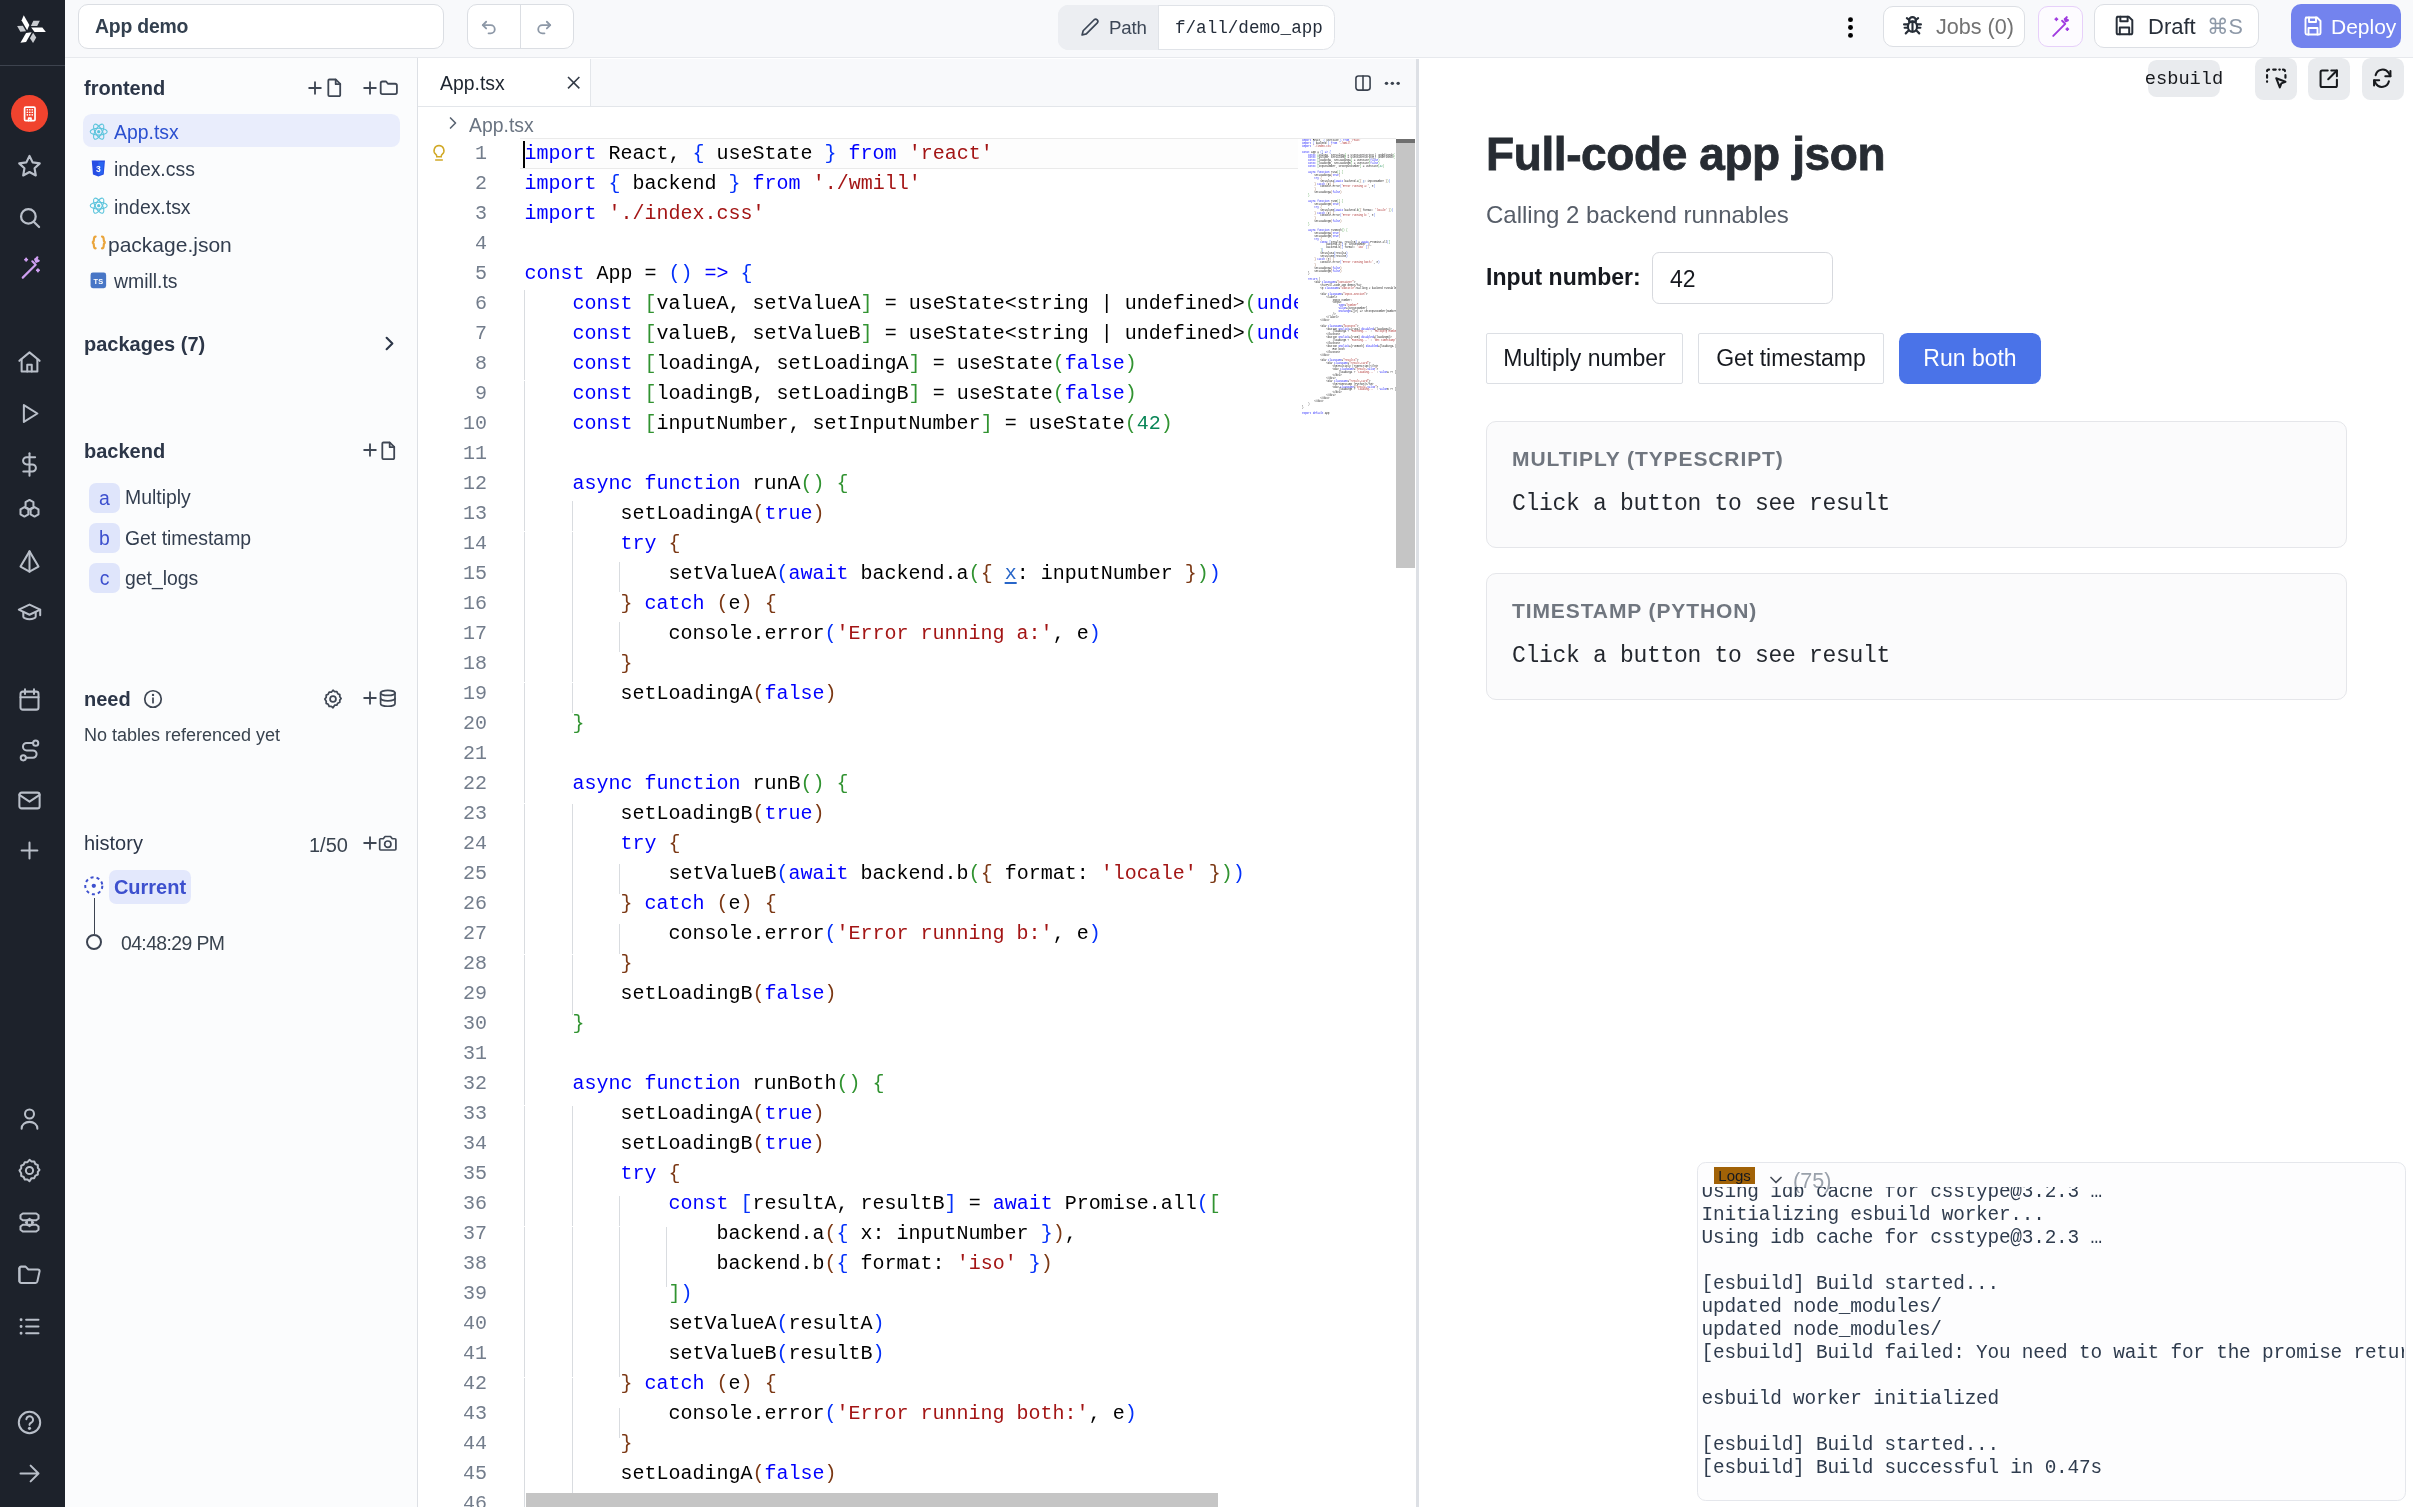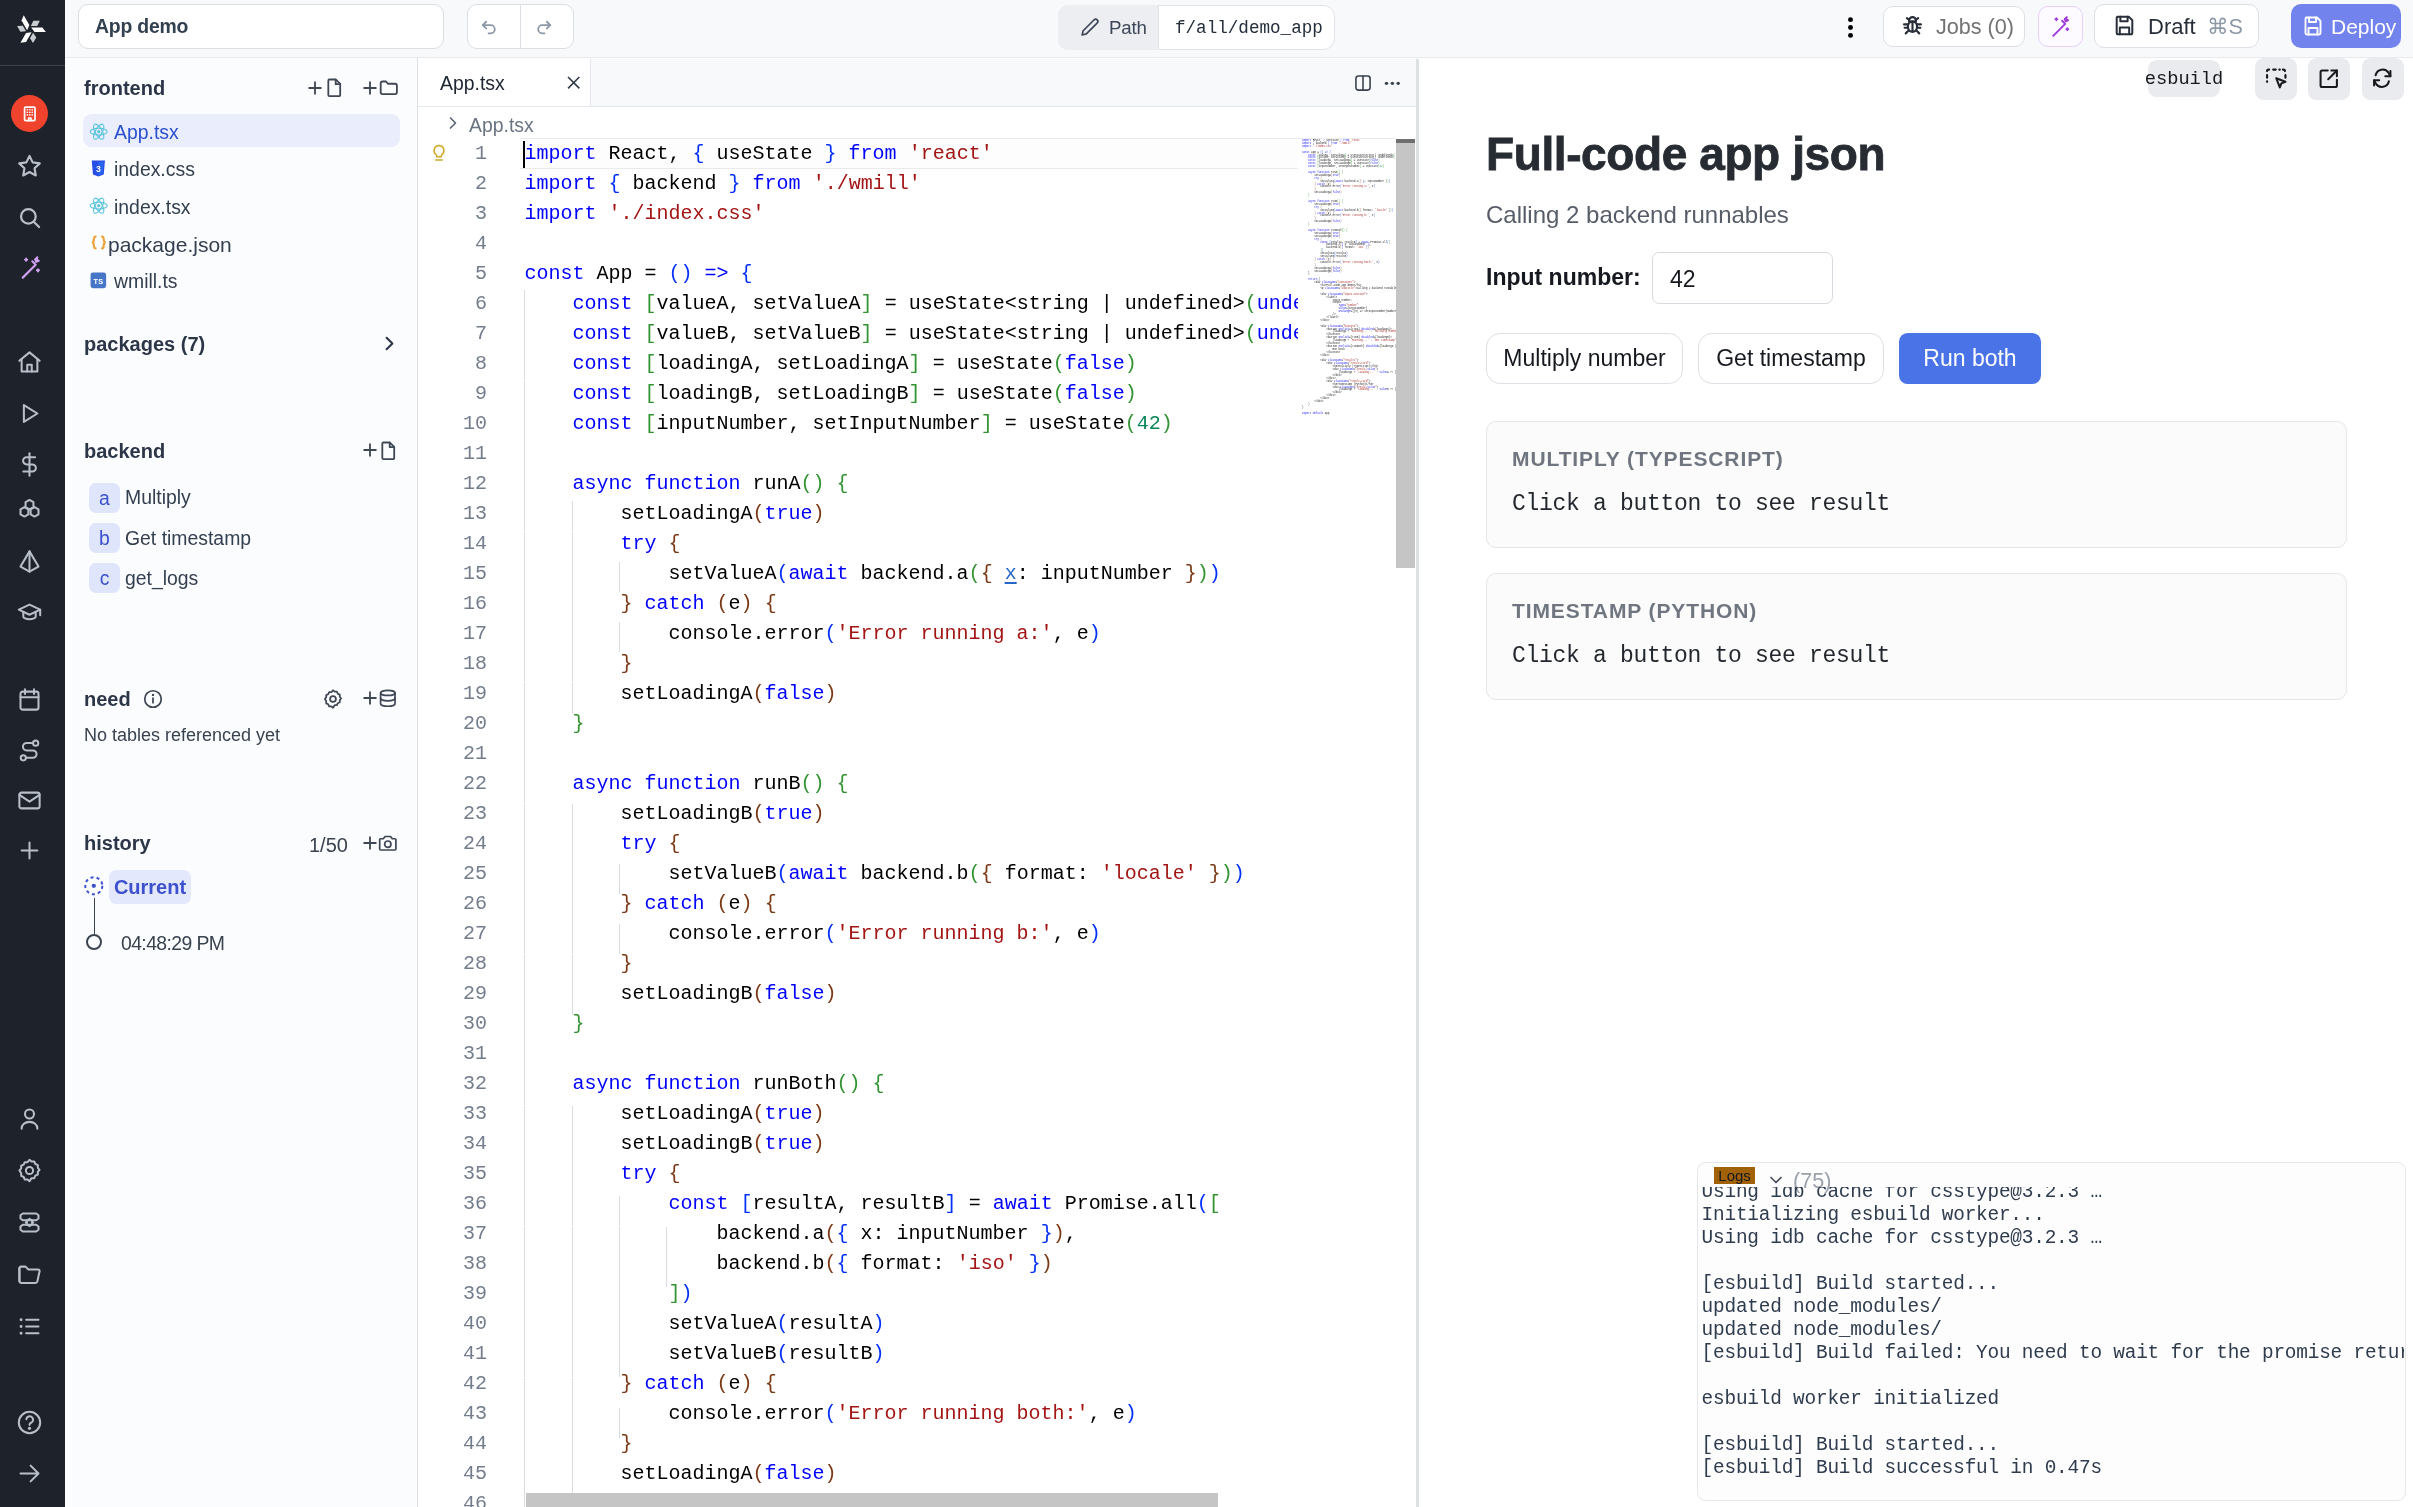--- a/index.html
+++ b/index.html
@@ -3,21 +3,21 @@
 *{margin:0;padding:0;box-sizing:border-box}
 html,body{width:2413px;height:1508px;overflow:hidden;background:#fff;font-family:"Liberation Sans",sans-serif}
 .abs{position:absolute}
 i{font-style:normal}
 .kb{color:#0000ff}.b1{color:#0431fa}.b2{color:#319331}.b3{color:#7b3814}.st{color:#a31515}.nm{color:#098658}
 .xu{color:#2866c9;text-decoration:underline;text-underline-offset:2.9px}
 .mono{font-family:"Liberation Mono",monospace}
 .ig{position:absolute;width:1.4px;height:30px;background:#d9dce0}
 .codepre{position:absolute;font-family:"Liberation Mono",monospace;font-size:20px;line-height:30px;color:#000;white-space:pre}
 .numpre{position:absolute;left:418px;top:139px;width:69px;text-align:right;font-family:"Liberation Mono",monospace;font-size:20px;line-height:30px;color:#737d8c;white-space:pre}
-.btn{position:absolute;border:1.4px solid #dcdfe4;border-radius:14px;background:#fff;display:flex;align-items:center;justify-content:center;color:#16191f}
+.btn{position:absolute;border:1.4px solid #dcdfe4;border-radius:2px;background:#fff;display:flex;align-items:center;justify-content:center;color:#16191f}
 .lbl{position:absolute;white-space:nowrap}
 </style></head><body>
 <div class="abs" style="left:65px;top:0;width:2348px;height:58px;background:#f8f9fb;border-bottom:1.4px solid #e7e9ed"></div>
 <div class="abs" style="left:78px;top:4.3px;width:366px;height:45px;background:#fff;border:1.4px solid #dbdee3;border-radius:10px;display:flex;align-items:center;padding-left:16px;font-size:19.4px;font-weight:700;letter-spacing:-0.2px;color:#33404f">App demo</div>
 <div class="abs" style="left:467px;top:4.3px;width:107px;height:45px;background:#fff;border:1.4px solid #dbdee3;border-radius:10px"></div>
 <div class="abs" style="left:520px;top:4.3px;width:1.4px;height:45px;background:#dbdee3"></div>
 <svg style="position:absolute;left:478px;top:16px;" width="23" height="23" viewBox="0 0 24 24" fill="none" stroke="#8d98a7" stroke-width="1.9" stroke-linecap="round" stroke-linejoin="round">
     <path d="M8.5 6 5 9.5 8.5 13"></path>
     <path d="M5 9.5h8.2a4.3 4.3 0 0 1 0 8.6H11"></path>
   </svg>
@@ -256,21 +256,21 @@
   </svg>
 <svg style="position:absolute;left:360px;top:688px;" width="20" height="20" viewBox="0 0 24 24" fill="none" stroke="#3f4754" stroke-width="2.2" stroke-linecap="round" stroke-linejoin="round">
     <path d="M12 5v14M5 12h14"></path>
   </svg>
 <svg style="position:absolute;left:377px;top:688px;" width="21.6" height="21.6" viewBox="0 0 24 24" fill="none" stroke="#3f4754" stroke-width="1.9" stroke-linecap="round" stroke-linejoin="round">
     <ellipse cx="12" cy="5.5" rx="8" ry="2.8"></ellipse>
     <path d="M4 5.5v6c0 1.5 3.6 2.8 8 2.8s8-1.3 8-2.8v-6"></path>
     <path d="M4 11.5v6c0 1.5 3.6 2.8 8 2.8s8-1.3 8-2.8v-6"></path>
   </svg>
 <div class="lbl" style="left:84px;top:725px;font-size:18px;color:#39434f">No tables referenced yet</div>
-<div class="lbl" style="left:84px;top:832px;font-size:20px;font-weight:700;color:#2c3648">history</div>
+<div class="lbl" style="left:84px;top:832px;font-size:20px;font-weight:400;color:#2c3648">history</div>
 <div class="lbl" style="left:309px;top:834px;font-size:20px;color:#39434f">1/50</div>
 <svg style="position:absolute;left:360px;top:833px;" width="20" height="20" viewBox="0 0 24 24" fill="none" stroke="#3f4754" stroke-width="2.2" stroke-linecap="round" stroke-linejoin="round">
     <path d="M12 5v14M5 12h14"></path>
   </svg>
 <svg style="position:absolute;left:377px;top:832px;" width="21.6" height="21.6" viewBox="0 0 24 24" fill="none" stroke="#3f4754" stroke-width="1.9" stroke-linecap="round" stroke-linejoin="round">
     <path d="M4 7.5h3L9 5h6l2 2.5h3c.6 0 1 .4 1 1V19c0 .6-.4 1-1 1H4c-.6 0-1-.4-1-1V8.5c0-.6.4-1 1-1Z"></path>
     <circle cx="12" cy="13.5" r="3.5"></circle>
   </svg>
 <svg style="position:absolute;left:83px;top:875px" width="21.6" height="21.6" viewBox="0 0 24 24" fill="none">
     <circle cx="12" cy="12" r="9.5" stroke="#3d50ce" stroke-width="2.2" stroke-dasharray="3.4 3.4"></circle>

